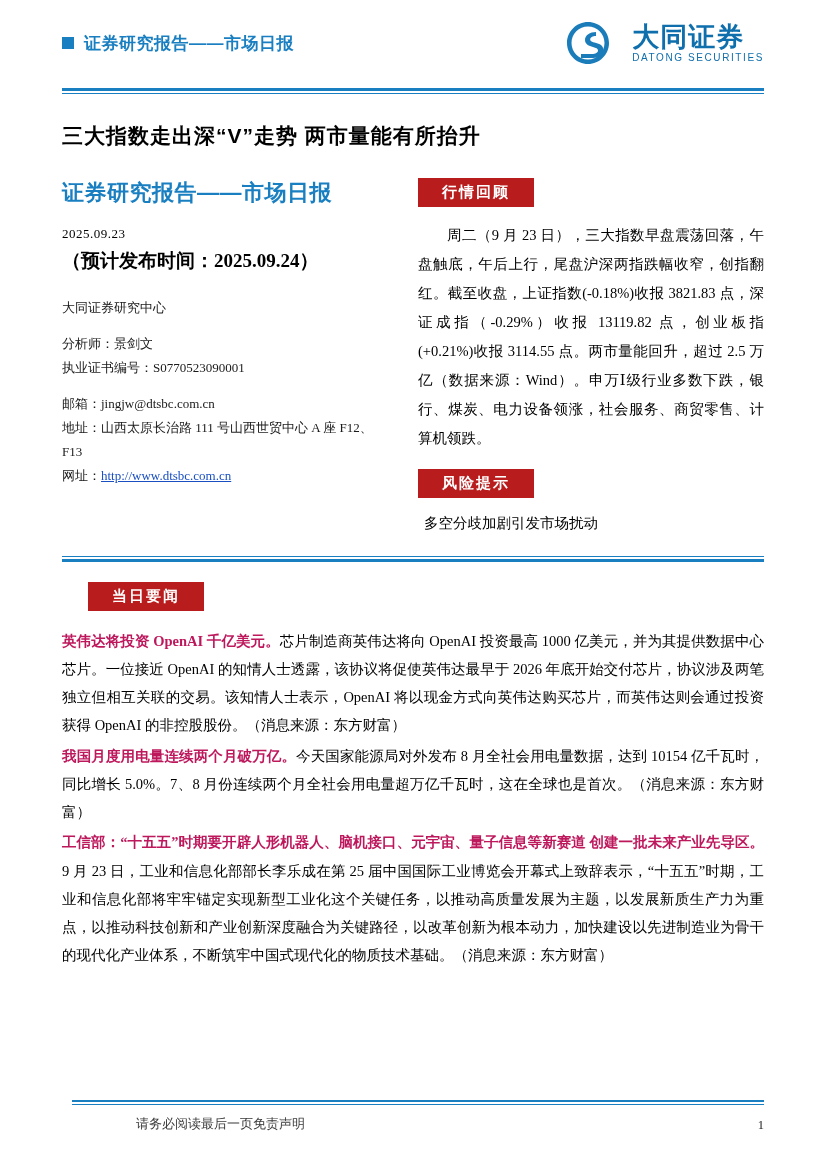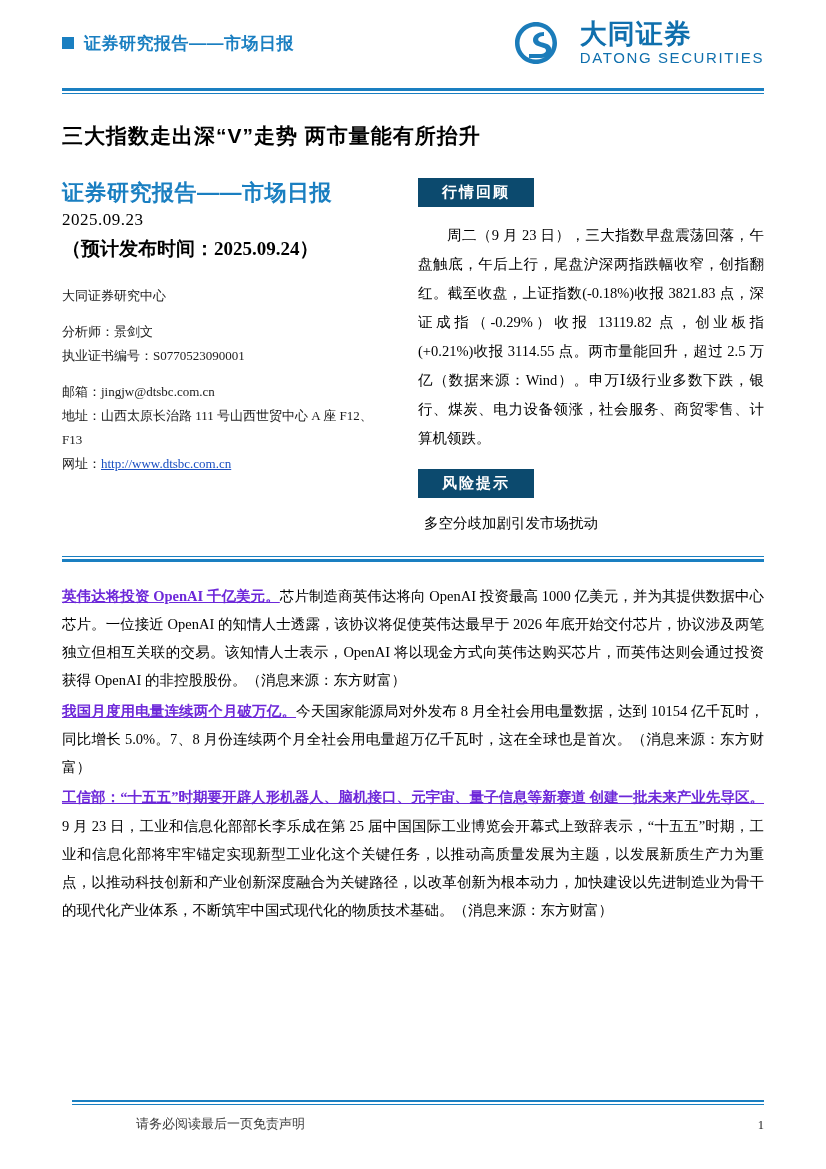--- a/index.html
+++ b/index.html
@@ -62,21 +62,21 @@
     line-height: 1.05;
   }
   .brand-cn {
     font-size: 27px;
     font-weight: bold;
     color: #0f6fad;
     font-family: "Liberation Sans", sans-serif;
     letter-spacing: 1px;
   }
   .brand-en {
-    font-size: 15px;
+    font-size: 10px;
     color: #0f6fad;
     letter-spacing: 1.6px;
     font-family: "Liberation Sans", sans-serif;
     margin-top: 2px;
   }
   .rule-thick {
     height: 3px;
     background: #1a7fc1;
     margin-top: 2px;
   }
@@ -109,22 +109,22 @@
     flex: 1;
   }
   .report-kind {
     color: #1a7fc1;
     font-size: 22px;
     font-weight: bold;
     font-family: "Liberation Sans", sans-serif;
     letter-spacing: 0.5px;
   }
   .report-date {
-    font-size: 17px;
-    margin-top: 2px;
+    font-size: 13px;
+    margin-top: 18px;
     letter-spacing: 0.5px;
   }
   .report-subdate {
     font-size: 19px;
     font-weight: bold;
     margin-top: 6px;
   }
   .meta-block {
     margin-top: 22px;
     font-size: 13px;
@@ -135,21 +135,21 @@
     height: 12px;
   }
   .meta-link {
     color: #1a4fc1;
     text-decoration: underline;
   }
 
   
   .tag {
     display: inline-block;
-    background: #0c4a6e;
+    background: #b91c1c;
     color: #fff;
     font-size: 15px;
     font-weight: bold;
     font-family: "Liberation Sans", sans-serif;
     padding: 5px 24px;
     letter-spacing: 2px;
   }
   .tag-wrap {
     text-align: left;
   }
@@ -195,23 +195,22 @@
     margin-top: 16px;
     font-size: 14.5px;
     line-height: 1.95;
     text-align: justify;
     text-justify: inter-ideograph;
   }
   .news-item {
     margin-bottom: 2px;
   }
   .news-head {
-    color: #6d28d9;
-    font-weight: bold;
-    text-decoration: underline;
+    color: #be185d;
+    font-weight: bold;
   }
 
   
   .footer {
     position: absolute;
     left: 72px;
     right: 62px;
     bottom: 36px;
   }
   .footer-rule-thick {
@@ -296,20 +295,23 @@
         <span class="tag">风险提示</span>
       </div>
       <div class="risk-body">多空分歧加剧引发市场扰动</div>
     </div>
   </div>
 
   <div class="mid-rule-thin"></div>
   <div class="mid-rule-thick"></div>
 
   <div class="news-section">
+    <div class="news-tag-wrap">
+      <span class="tag">当日要闻</span>
+    </div>
     <div class="news-body">
       <div class="news-item">
         <span class="news-head">英伟达将投资 OpenAI 千亿美元。</span><span>芯片制造商英伟达将向 OpenAI 投资最高 1000 亿美元，并为其提供数据中心芯片。一位接近 OpenAI 的知情人士透露，该协议将促使英伟达最早于 2026 年底开始交付芯片，协议涉及两笔独立但相互关联的交易。该知情人士表示，OpenAI 将以现金方式向英伟达购买芯片，而英伟达则会通过投资获得 OpenAI 的非控股股份。（消息来源：东方财富）</span>
       </div>
       <div class="news-item">
         <span class="news-head">我国月度用电量连续两个月破万亿。</span><span>今天国家能源局对外发布 8 月全社会用电量数据，达到 10154 亿千瓦时，同比增长 5.0%。7、8 月份连续两个月全社会用电量超万亿千瓦时，这在全球也是首次。（消息来源：东方财富）</span>
       </div>
       <div class="news-item">
         <span class="news-head">工信部：“十五五”时期要开辟人形机器人、脑机接口、元宇宙、量子信息等新赛道 创建一批未来产业先导区。</span><span>9 月 23 日，工业和信息化部部长李乐成在第 25 届中国国际工业博览会开幕式上致辞表示，“十五五”时期，工业和信息化部将牢牢锚定实现新型工业化这个关键任务，以推动高质量发展为主题，以发展新质生产力为重点，以推动科技创新和产业创新深度融合为关键路径，以改革创新为根本动力，加快建设以先进制造业为骨干的现代化产业体系，不断筑牢中国式现代化的物质技术基础。（消息来源：东方财富）</span>
       </div>

